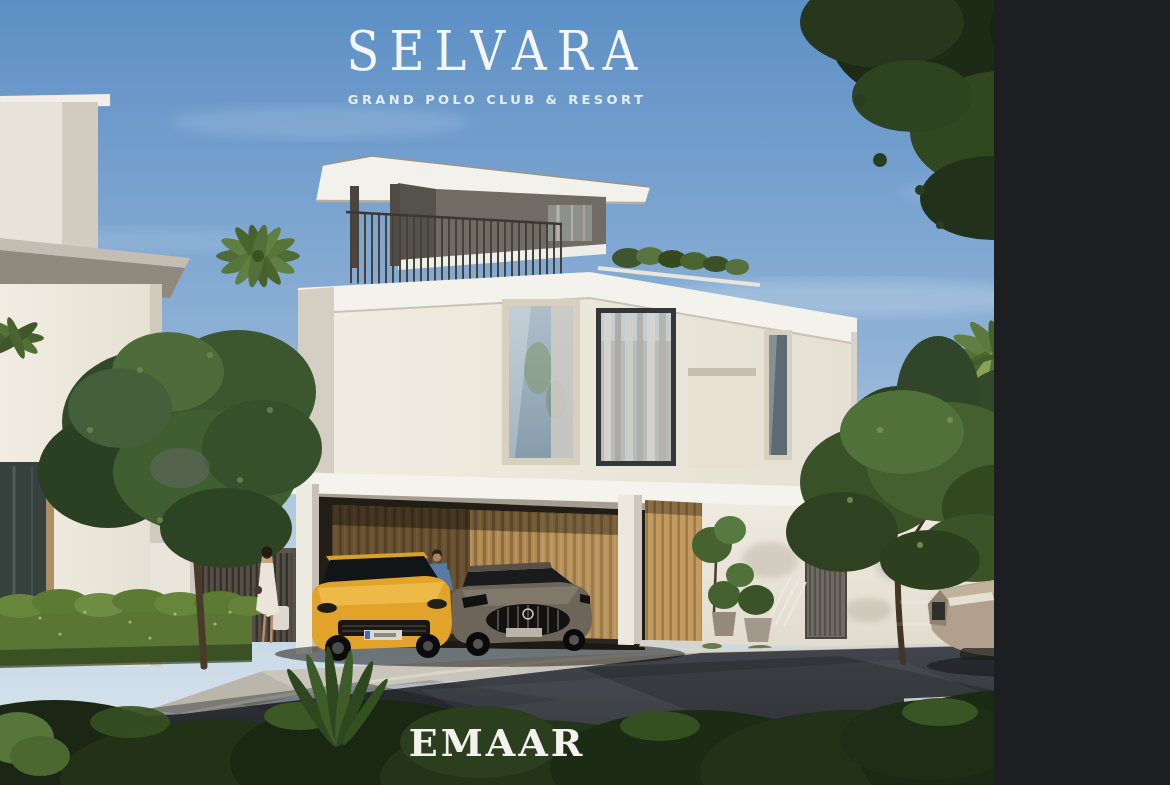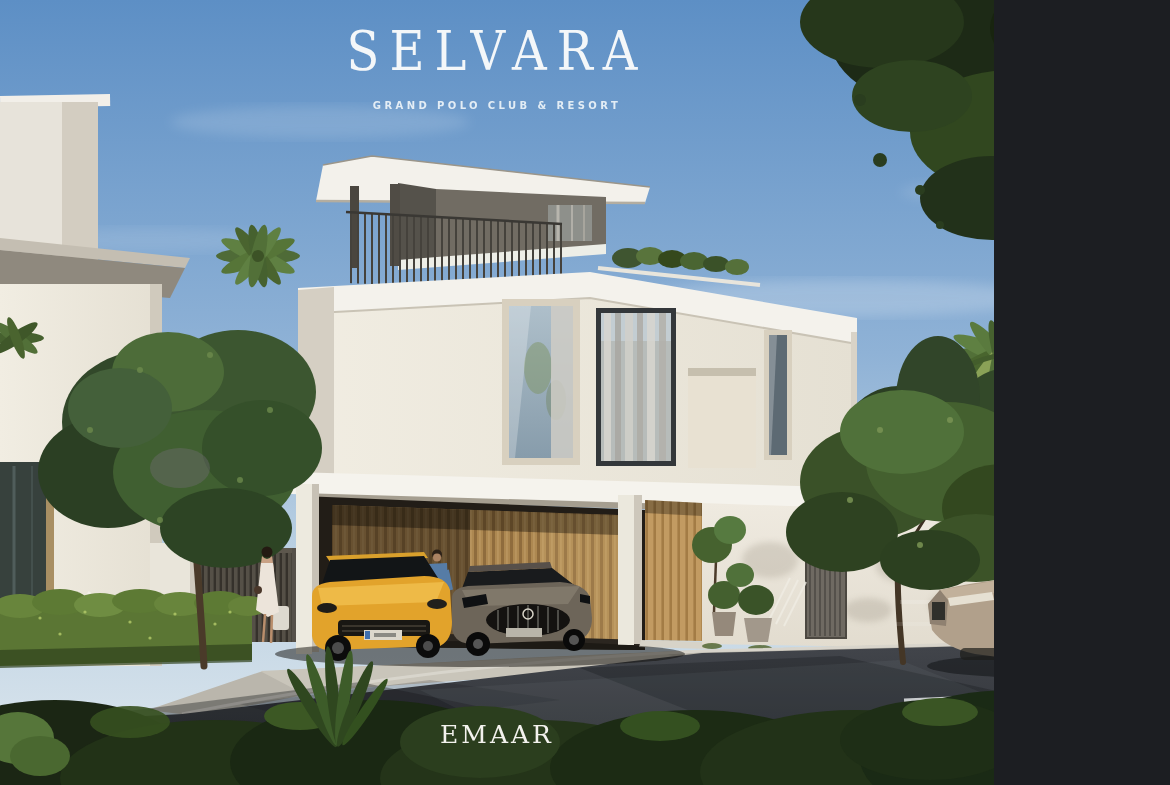--- a/index.html
+++ b/index.html
@@ -5,23 +5,23 @@
   html,body{margin:0;padding:0;background:#1c1e22;}
   .stage{position:relative;width:994px;height:785px;overflow:hidden;
          font-family:"Liberation Sans",sans-serif;}
   .stage svg{position:absolute;left:0;top:0;display:block;}
   .overlay{position:absolute;left:0;right:0;text-align:center;pointer-events:none;}
   .logo{top:24px;color:#f4f7f9;font-family:"DejaVu Serif","Liberation Serif",serif;
         font-size:48px;font-weight:400;letter-spacing:10px;line-height:1;
         transform:scale(1,1.12);transform-origin:top center;}
   .tagline{top:92px;color:rgba(238,244,248,0.92);
         font-family:"DejaVu Sans","Liberation Sans",sans-serif;
-        font-size:10px;font-weight:700;letter-spacing:3.4px;margin-top:8px;}
+        font-size:13px;font-weight:700;letter-spacing:3.4px;}
   .developer{top:720px;color:#f3f2ee;font-family:"DejaVu Serif","Liberation Serif",serif;
-        font-size:25px;font-weight:400;letter-spacing:3px;}
+        font-size:38px;font-weight:700;letter-spacing:3px;}
 </style>
 </head>
 <body>
 
 <div class="stage">
 <svg width="1170" height="785" viewBox="0 0 1170 785">
   <defs>
     <linearGradient id="skyG" x1="0" y1="0" x2="0" y2="1">
       <stop offset="0" stop-color="#5d8fc5"></stop>
           <stop offset="0.45" stop-color="#8fb2d6"></stop>

